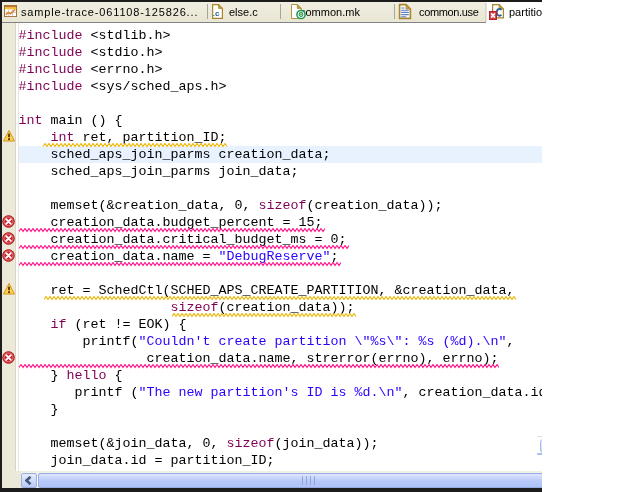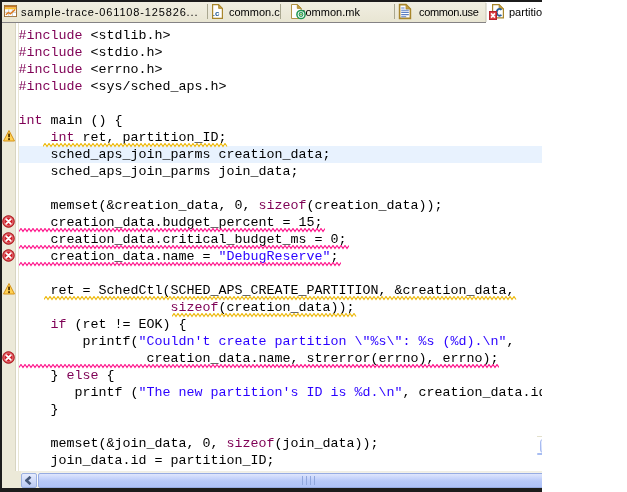--- a/index.html
+++ b/index.html
@@ -31,21 +31,21 @@
 <path d="M486 2 L486 23 L588 23 L588 22 C585 9 578 2.5 566 2 Z" fill="#ffffff"></path>
 <path d="M566 2 C578 2.5 585 9 588 22" fill="none" stroke="#848284" stroke-width="1.2"></path>
 <path d="M486 3 L486 22" stroke="#c6c3b2" stroke-width="1"></path>
 </svg>
 
 <div class="sep" style="left:207px"></div>
 <div class="sep" style="left:280px"></div>
 <div class="sep" style="left:394px"></div>
 
 <div class="tabtext" style="left:21px;letter-spacing:0.85px">sample-trace-061108-125826...</div>
-<div class="tabtext" style="left:229px">common.c</div>
+<div class="tabtext" style="left:229px">else.c</div>
 <div class="tabtext" style="left:300px">common.mk</div>
 <div class="tabtext" style="left:419px;letter-spacing:-0.35px">common.use</div>
 <div class="tabtext" style="left:509px">partition</div>
 <svg class="ti" style="left:4px;top:5px" width="13" height="12" viewBox="0 0 14 14" preserveAspectRatio="none">
 <rect x="0.5" y="0.5" width="13" height="13" fill="#ffffff" stroke="#96672e" stroke-width="1"></rect>
 <rect x="1" y="1" width="12" height="2" fill="#c7741c"></rect>
 <rect x="1" y="3" width="12" height="2" fill="#fbc02d"></rect>
 <path d="M1 8.5 H13 M5 5 V13 M9 5 V13" stroke="#c3c3c3" stroke-width="1"></path>
 <path d="M2 11.5 L4.7 8.8 L6.8 10.4 L12 5.2" stroke="#e07818" stroke-width="1.6" fill="none"></path>
 </svg>
@@ -96,21 +96,21 @@
     memset(&amp;creation_data, 0, <span class="k">sizeof</span>(creation_data));
     creation_data.budget_percent = 15;
     creation_data.critical_budget_ms = 0;
     creation_data.name = <span class="s">"DebugReserve"</span>;
 
     ret = SchedCtl(SCHED_APS_CREATE_PARTITION, &amp;creation_data,
                    <span class="k">sizeof</span>(creation_data));
     <span class="k">if</span> (ret != EOK) {
         printf(<span class="s">"Couldn't create partition \"%s\": %s (%d).\n"</span>,
                 creation_data.name, strerror(errno), errno);
-    } <span class="k">else</span> {
+    } <span class="k">hello</span> {
        printf (<span class="s">"The new partition's ID is %d.\n"</span>, creation_data.id)
     }
 
     memset(&amp;join_data, 0, <span class="k">sizeof</span>(join_data));
     join_data.id = partition_ID;</pre>
 <svg style="position:absolute;left:43px;top:143px" width="185" height="5">
       <polyline points="0,3.5 2,0.5 4,3.5 6,0.5 8,3.5 10,0.5 12,3.5 14,0.5 16,3.5 18,0.5 20,3.5 22,0.5 24,3.5 26,0.5 28,3.5 30,0.5 32,3.5 34,0.5 36,3.5 38,0.5 40,3.5 42,0.5 44,3.5 46,0.5 48,3.5 50,0.5 52,3.5 54,0.5 56,3.5 58,0.5 60,3.5 62,0.5 64,3.5 66,0.5 68,3.5 70,0.5 72,3.5 74,0.5 76,3.5 78,0.5 80,3.5 82,0.5 84,3.5 86,0.5 88,3.5 90,0.5 92,3.5 94,0.5 96,3.5 98,0.5 100,3.5 102,0.5 104,3.5 106,0.5 108,3.5 110,0.5 112,3.5 114,0.5 116,3.5 118,0.5 120,3.5 122,0.5 124,3.5 126,0.5 128,3.5 130,0.5 132,3.5 134,0.5 136,3.5 138,0.5 140,3.5 142,0.5 144,3.5 146,0.5 148,3.5 150,0.5 152,3.5 154,0.5 156,3.5 158,0.5 160,3.5 162,0.5 164,3.5 166,0.5 168,3.5 170,0.5 172,3.5 174,0.5 176,3.5 178,0.5 180,3.5 182,0.5 184,3.5" fill="none" stroke="#edb90c" stroke-width="1.15"></polyline>
     </svg>
 <svg style="position:absolute;left:19px;top:228px" width="306" height="5">
       <polyline points="0,3.5 2,0.5 4,3.5 6,0.5 8,3.5 10,0.5 12,3.5 14,0.5 16,3.5 18,0.5 20,3.5 22,0.5 24,3.5 26,0.5 28,3.5 30,0.5 32,3.5 34,0.5 36,3.5 38,0.5 40,3.5 42,0.5 44,3.5 46,0.5 48,3.5 50,0.5 52,3.5 54,0.5 56,3.5 58,0.5 60,3.5 62,0.5 64,3.5 66,0.5 68,3.5 70,0.5 72,3.5 74,0.5 76,3.5 78,0.5 80,3.5 82,0.5 84,3.5 86,0.5 88,3.5 90,0.5 92,3.5 94,0.5 96,3.5 98,0.5 100,3.5 102,0.5 104,3.5 106,0.5 108,3.5 110,0.5 112,3.5 114,0.5 116,3.5 118,0.5 120,3.5 122,0.5 124,3.5 126,0.5 128,3.5 130,0.5 132,3.5 134,0.5 136,3.5 138,0.5 140,3.5 142,0.5 144,3.5 146,0.5 148,3.5 150,0.5 152,3.5 154,0.5 156,3.5 158,0.5 160,3.5 162,0.5 164,3.5 166,0.5 168,3.5 170,0.5 172,3.5 174,0.5 176,3.5 178,0.5 180,3.5 182,0.5 184,3.5 186,0.5 188,3.5 190,0.5 192,3.5 194,0.5 196,3.5 198,0.5 200,3.5 202,0.5 204,3.5 206,0.5 208,3.5 210,0.5 212,3.5 214,0.5 216,3.5 218,0.5 220,3.5 222,0.5 224,3.5 226,0.5 228,3.5 230,0.5 232,3.5 234,0.5 236,3.5 238,0.5 240,3.5 242,0.5 244,3.5 246,0.5 248,3.5 250,0.5 252,3.5 254,0.5 256,3.5 258,0.5 260,3.5 262,0.5 264,3.5 266,0.5 268,3.5 270,0.5 272,3.5 274,0.5 276,3.5 278,0.5 280,3.5 282,0.5 284,3.5 286,0.5 288,3.5 290,0.5 292,3.5 294,0.5 296,3.5 298,0.5 300,3.5 302,0.5 304,3.5 306,0.5" fill="none" stroke="#ff168c" stroke-width="1.15"></polyline>

